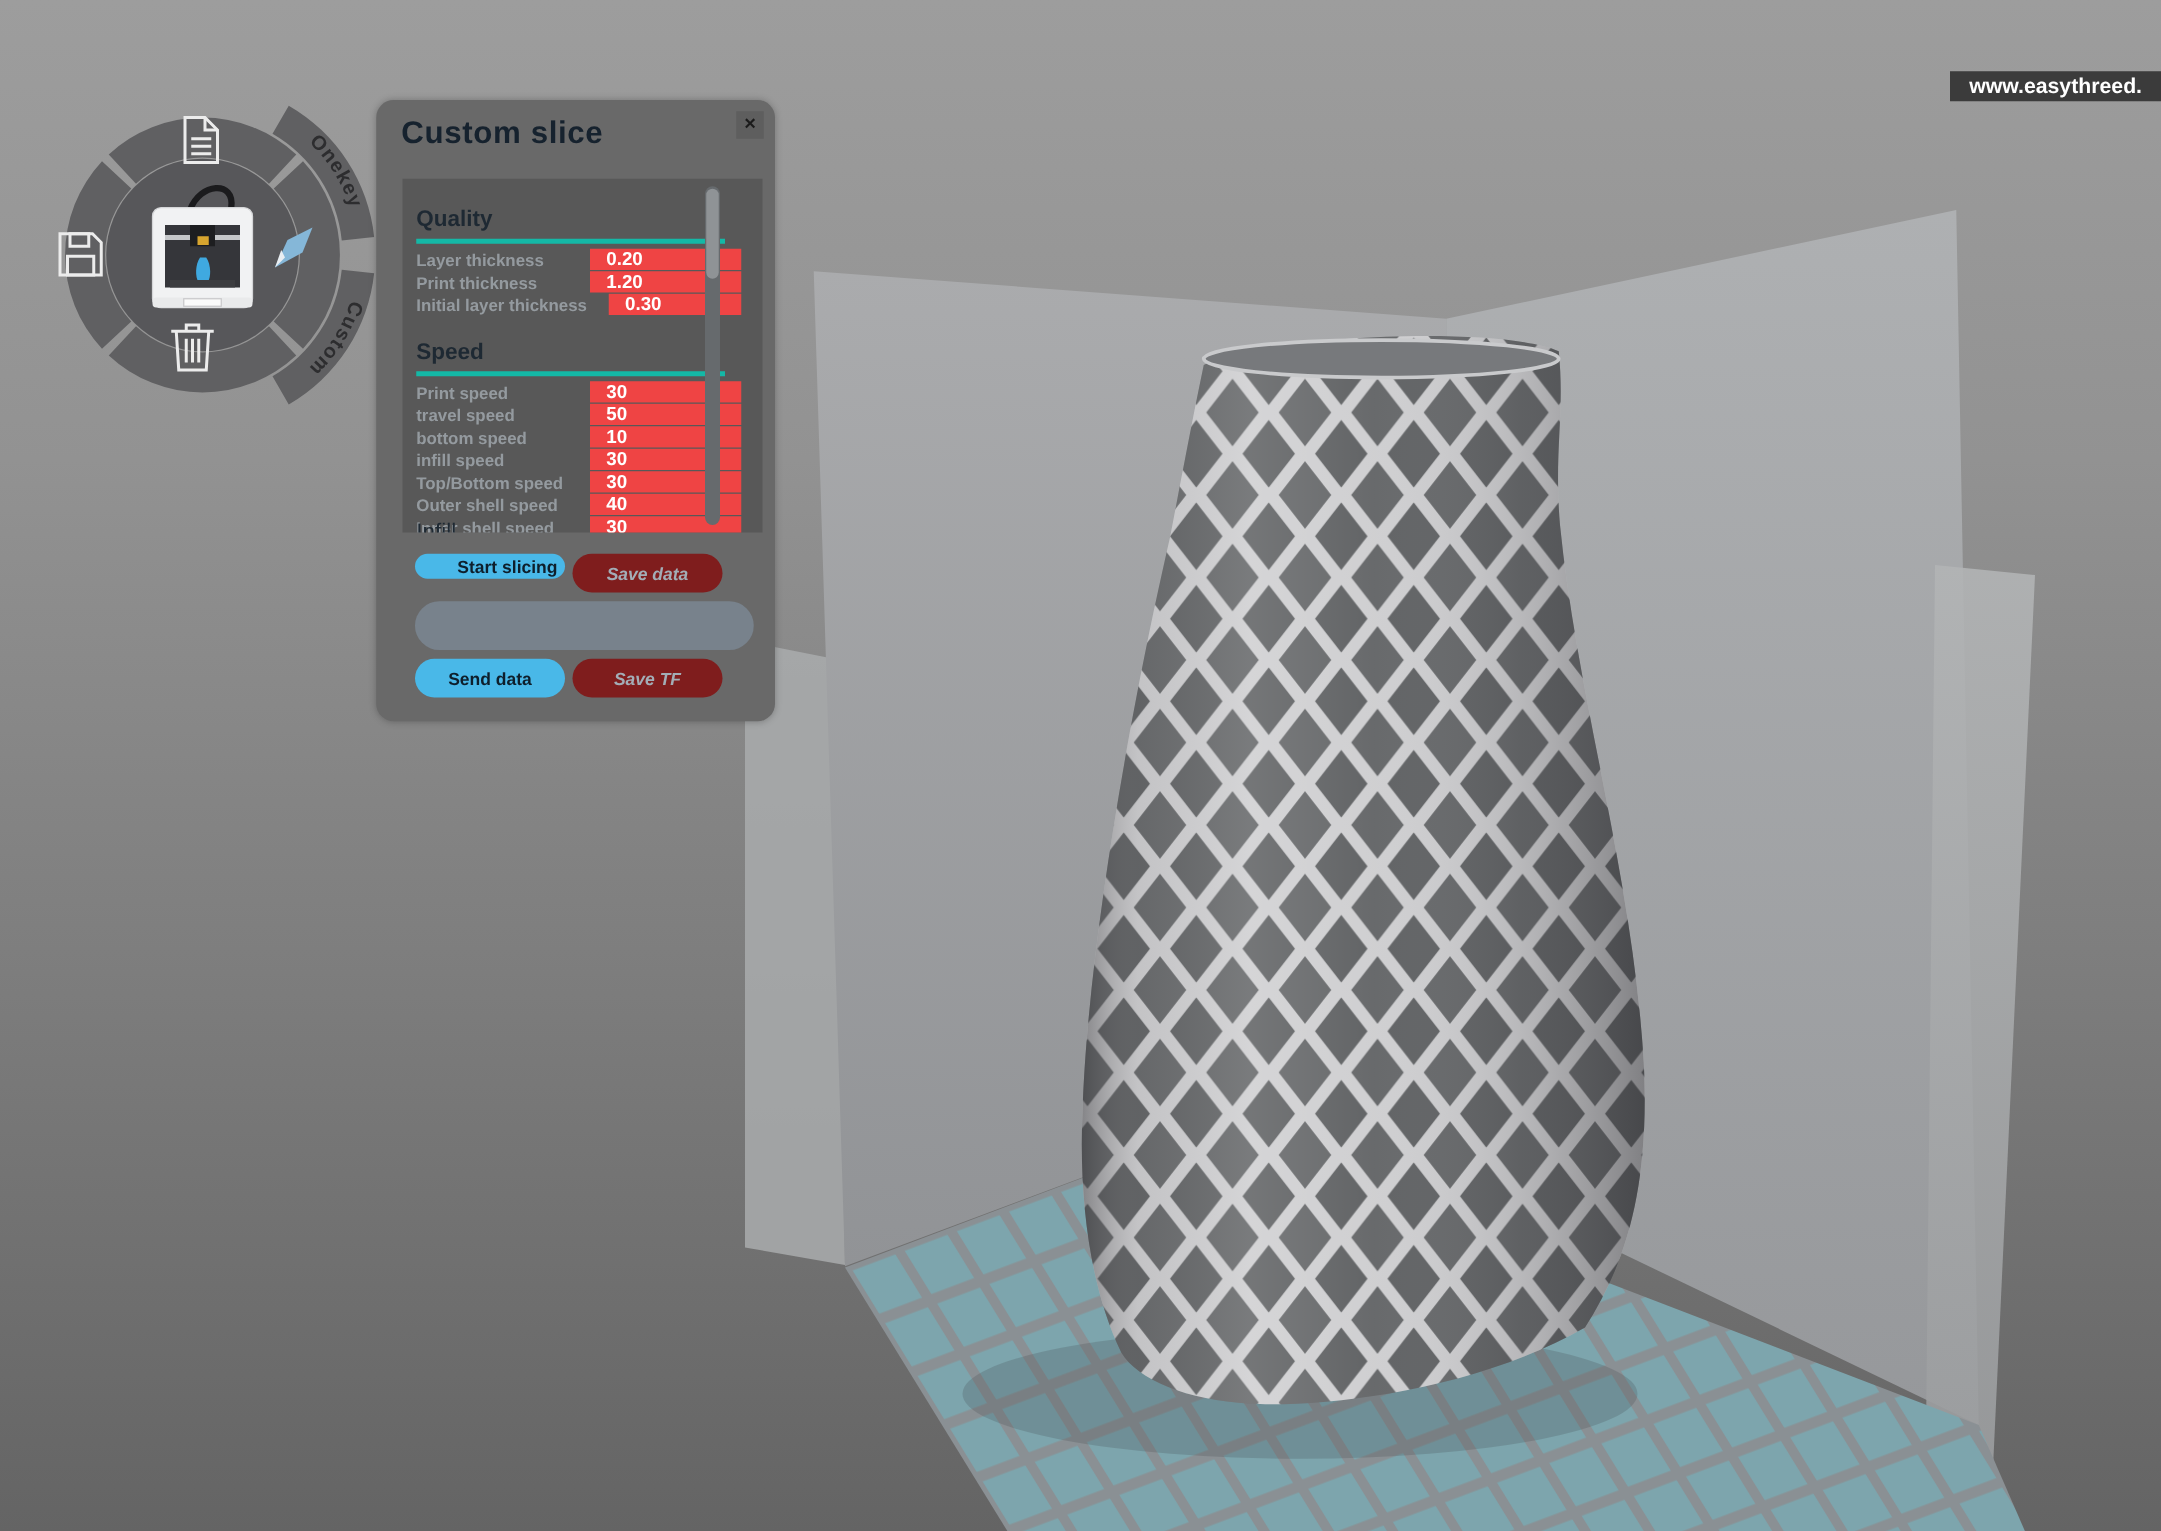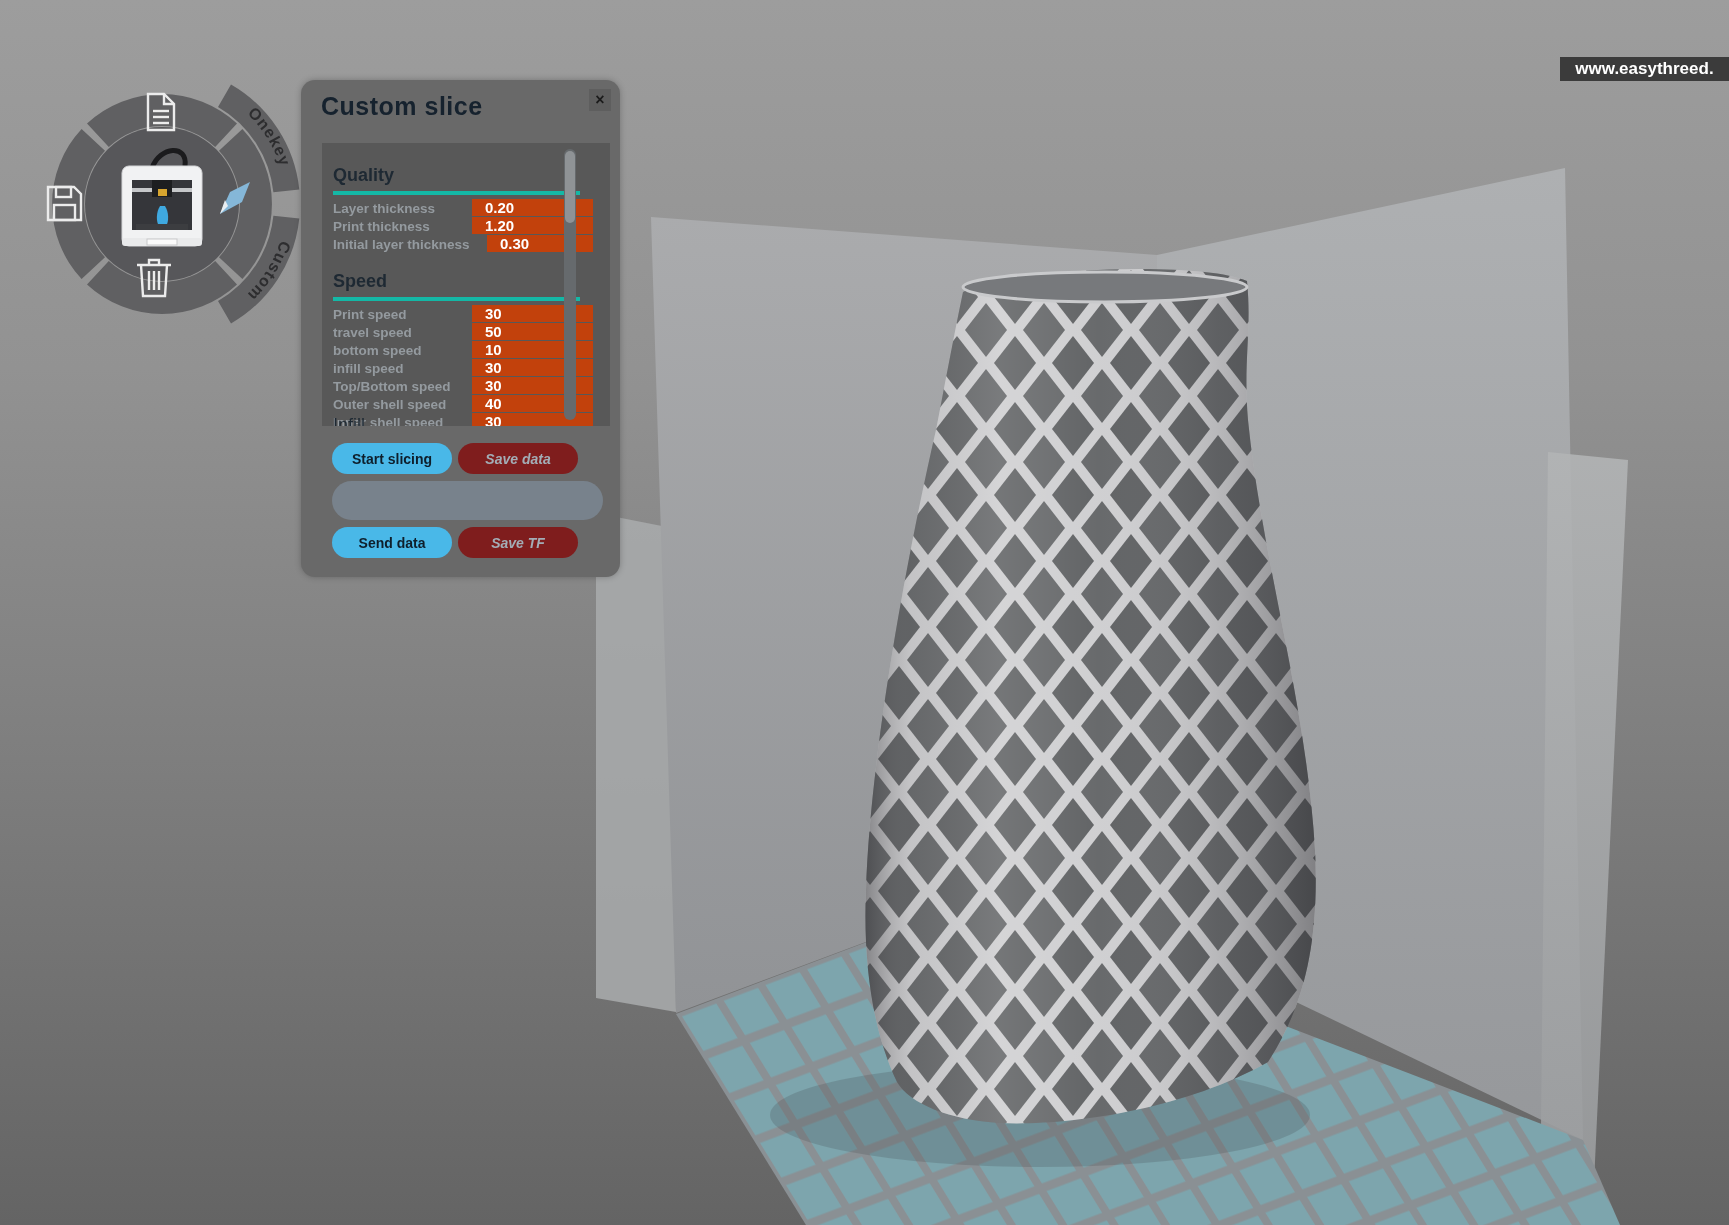--- a/index.html
+++ b/index.html
@@ -30,31 +30,31 @@
           box-shadow:0 0 6px rgba(0,0,0,.25);border-radius:14px;}
   .dlg-title{position:absolute;left:20px;top:12px;font-size:25px;font-weight:bold;color:#16222e;letter-spacing:.5px;}
   .dlg-close{position:absolute;right:9px;top:9px;width:22px;height:22px;background:#5e5e5e;color:#1b1b1b;
              font-size:16px;font-weight:bold;display:flex;align-items:center;justify-content:center;cursor:default;}
   .params{position:absolute;left:21px;top:63px;width:288px;height:283px;background:#585858;overflow:hidden;}
   .sec-head{position:relative;margin:18px 30px 4px 11px;padding-bottom:5px;border-bottom:4px solid #14b8a6;
             font-size:18px;font-weight:bold;color:#1e2933;}
   .sec-head.first{margin-top:22px;}
   .row{position:relative;height:18px;margin:0 0 0 11px;}
   .row .lbl{position:absolute;left:0;top:2px;font-size:13.5px;font-weight:bold;color:#949a9f;white-space:nowrap;}
-  .row .val{position:absolute;left:139px;top:0;width:108px;height:17px;background:#c2410c;color:#fff;
+  .row .val{position:absolute;left:139px;top:0;width:108px;height:17px;background:#ef4444;color:#fff;
             font-size:15px;font-weight:bold;padding-left:13px;line-height:17px;}
   .row .val.narrow{left:154px;width:93px;}
   .clipped-head{position:absolute;left:11px;top:272px;width:250px;font-size:18px;font-weight:normal;color:#1e2933;}
   .vscroll{position:absolute;left:242px;top:6px;width:12px;height:271px;background:#666a6d;border-radius:6px;}
   .vscroll .thumb{position:absolute;left:1px;top:2px;width:10px;height:72px;background:#8f9396;border-radius:5px;}
   .pill{position:absolute;border:none;border-radius:16px;font-family:"Liberation Sans",sans-serif;
         font-size:14px;font-weight:bold;cursor:default;}
   .pill.blue{background:#49b8e8;color:#0e1f2c;}
   .pill.gray{background:#7f1d1d;color:#a3adb6;font-style:italic;}
-  .b-start{left:31px;top:363px;width:120px;height:31px;}
+  .b-start{left:31px;top:363px;width:120px;height:20px;text-align:right;}
   .b-savedata{left:157px;top:363px;width:120px;height:31px;}
   .progress{position:absolute;left:31px;top:401px;width:271px;height:39px;background:#78828c;border-radius:20px;}
   .b-send{left:31px;top:447px;width:120px;height:31px;}
   .b-savetf{left:157px;top:447px;width:120px;height:31px;}
 </style>
 </head>
 <body>
 
 <div class="stage">
 

